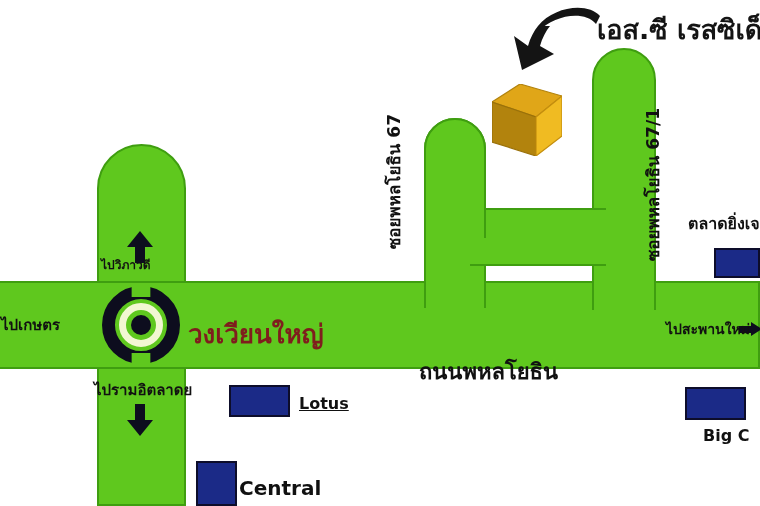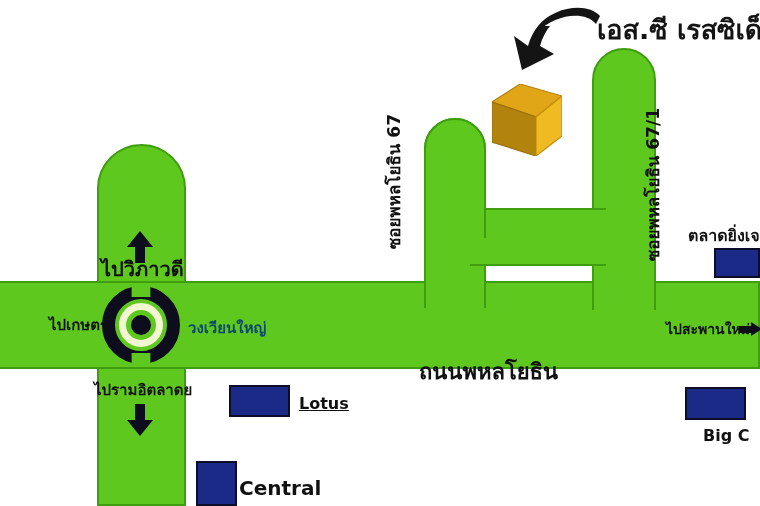--- a/index.html
+++ b/index.html
@@ -88,28 +88,28 @@
     left: 597px;
     top: 8px;
     font-size: 27px;
     font-weight: bold;
     color: #141414;
     white-space: nowrap;
     letter-spacing: 0px;
   }
 
   #road-main-label { left: 419px; top: 318px; font-size: 22px; margin-top: 43px; }
-  #roundabout-label { left: 188px; top: 321px; font-size: 15px; color: #0c4a6e; }
+  #roundabout-label { left: 188px; top: 321px; font-size: 26px; color: #7f1d1d; }
   #soi67-label  { left: 386px; top: 114px; font-size: 17px; }
   #soi671-label { left: 645px; top: 108px; font-size: 17px; }
-  #to-vibhavadi { left: 101px; top: 259px; font-size: 20px; }
+  #to-vibhavadi { left: 101px; top: 259px; font-size: 12px; }
   #to-raminthra { left: 94px;  top: 383px; font-size: 15px; }
-  #to-kaset     { left: 1px;   top: 318px; font-size: 15px; padding-left: 48px; }
+  #to-kaset     { left: 1px;   top: 318px; font-size: 15px; }
   #to-saphanmai { left: 666px; top: 322px; font-size: 14px; }
-  #market-label { left: 688px; top: 228px; font-size: 16px; }
+  #market-label { left: 688px; top: 216px; font-size: 16px; }
   #lotus-label  { left: 299px; top: 396px; font-size: 16px; text-decoration: underline; }
   #central-label{ left: 239px; top: 478px; font-size: 20px; }
   #bigc-label   { left: 703px; top: 428px; font-size: 16px; }
 
   
   .poi-box {
     position: absolute;
     background: #1b2a87;
     border: 2px solid #0d0d2a;
     box-sizing: border-box;

